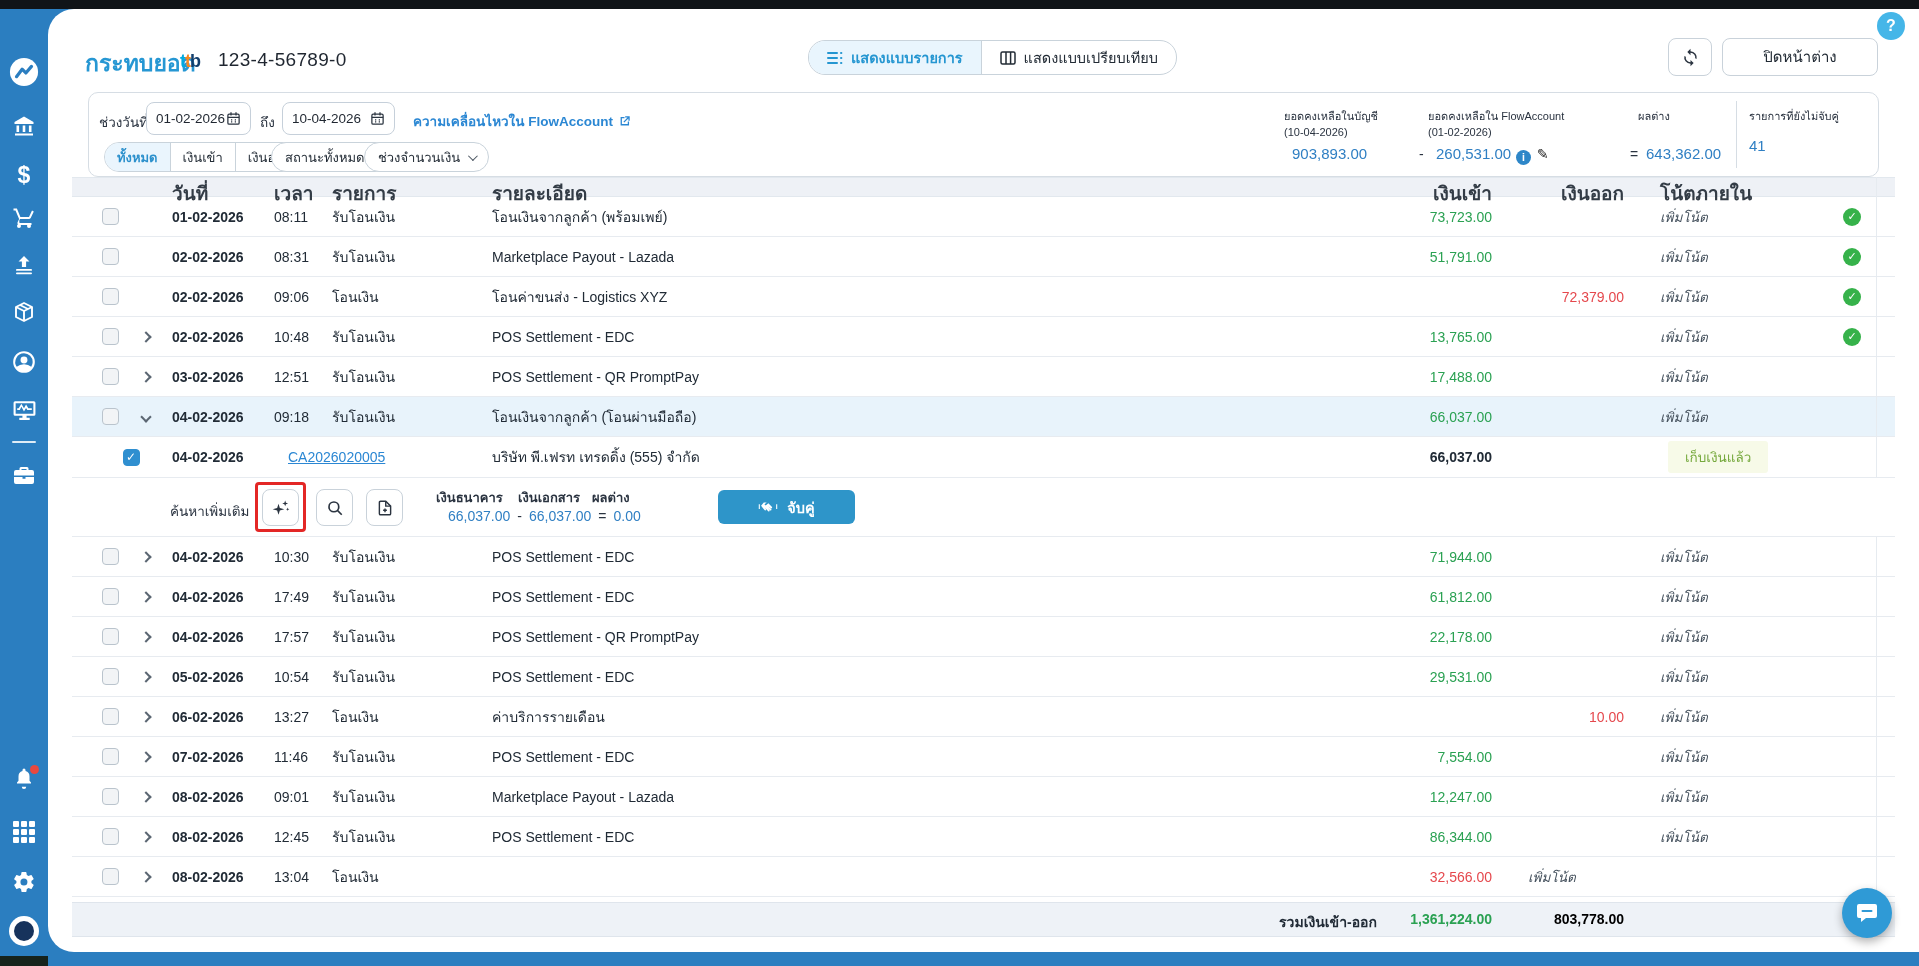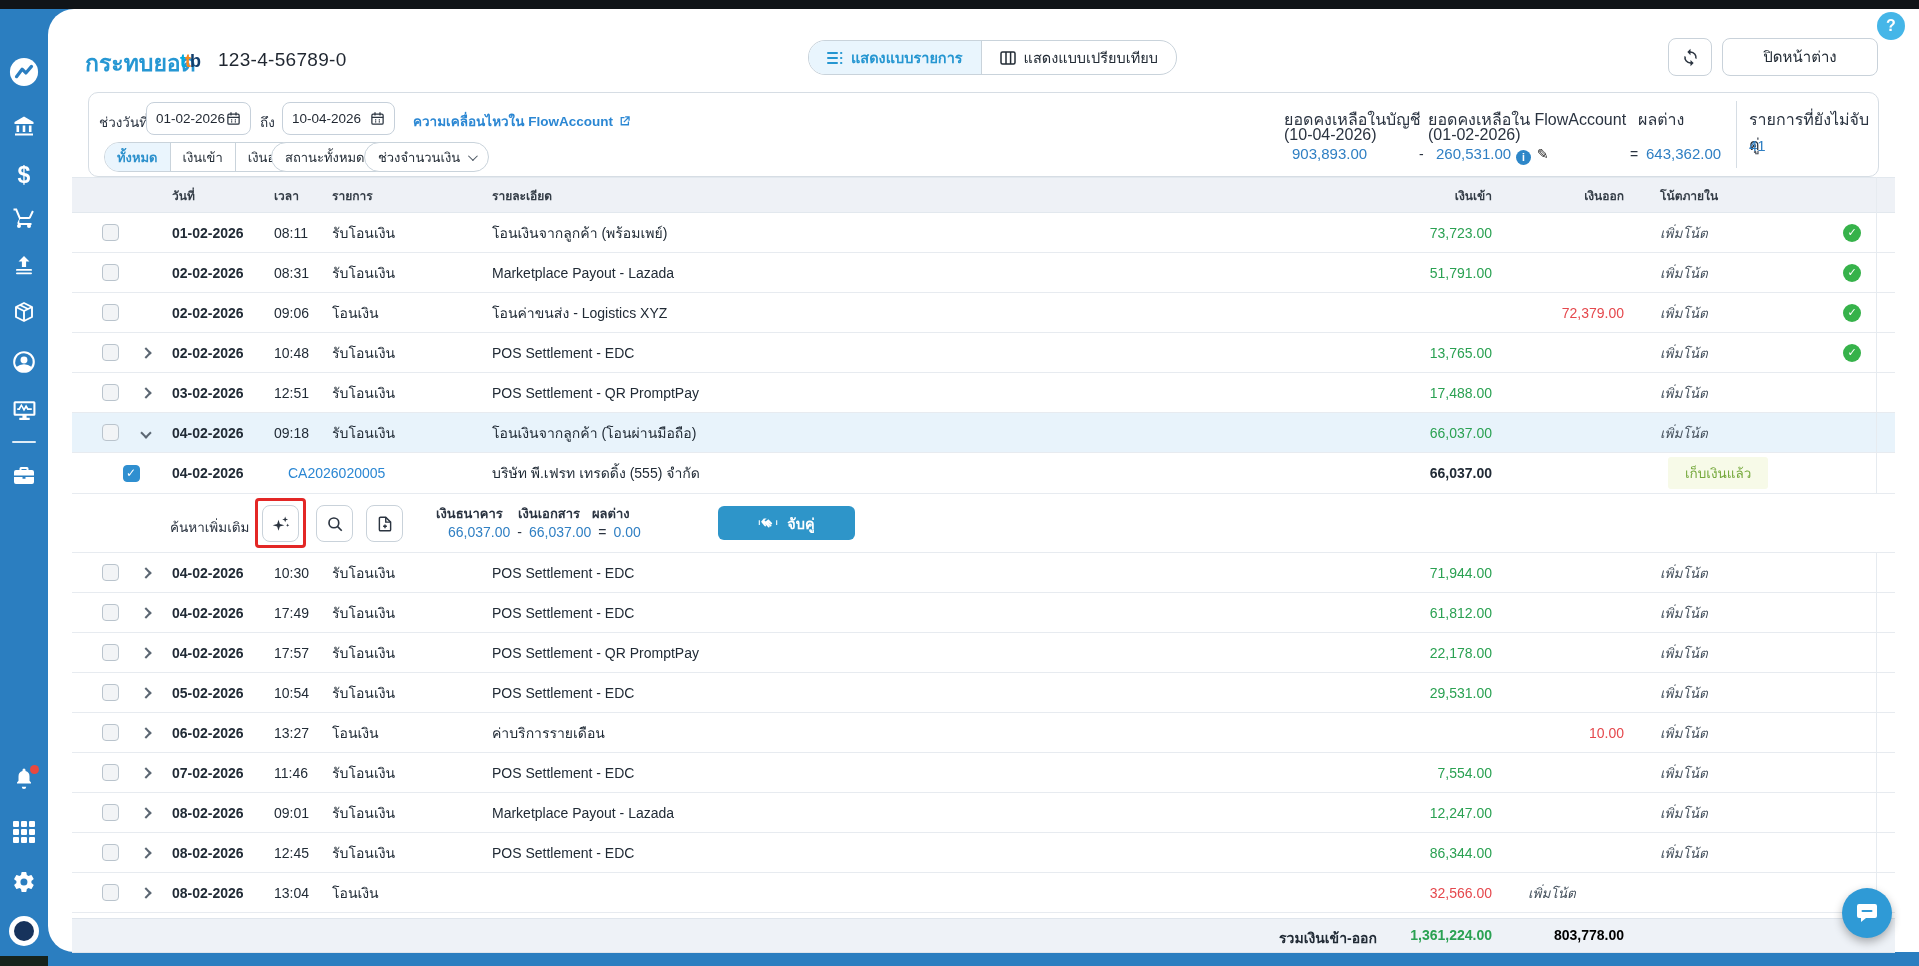--- a/index.html
+++ b/index.html
@@ -53,33 +53,33 @@
 
   .seg-tabs { position:absolute; left:15px; top:49px; height:30px; display:flex; border:1px solid #c9d3db; border-radius:15px; overflow:hidden; background:#fff;}
   .seg { padding:0 12px; display:flex; align-items:center; font-size:13px; color:#222b35; cursor:pointer;}
   .seg.active { background:#eaf5fd; color:#2b90cc; font-weight:600;}
   .seg + .seg { border-left:1px solid #c9d3db; }
   .pill-dd { position:absolute; top:49px; height:30px; border:1px solid #c9d3db; border-radius:15px; display:flex; align-items:center; gap:8px; padding:0 13px; font-size:13px; color:#222b35; background:#fff; cursor:pointer;}
   .dd-status { left:182px; } .dd-amount { left:275px; }
   .chev-dn { width:7px; height:7px; border-right:1.6px solid #4a5560; border-bottom:1.6px solid #4a5560; transform:rotate(45deg) translateY(-2px);}
 
   
-  .s-abs { position:absolute; font-size:16px; color:#2a3340; }
+  .s-abs { position:absolute; font-size:11px; color:#2a3340; }
   .s-val { font-size:15px; color:#2f7fc3; font-weight:500; }
   .s-op { font-size:14px; color:#2a3340; }
   .sum-divider { position:absolute; left:1647px; top:8px; bottom:8px; width:1px; background:#d6dde4; }
   .info-i { display:inline-flex; width:15px; height:15px; border-radius:50%; background:#2d86c8; color:#fff; font-size:10.5px; font-weight:bold;
     align-items:center; justify-content:center; vertical-align:-2px; margin-left:5px; font-style:normal; cursor:pointer;}
   .pencil { font-size:14px; color:#222; margin-left:6px; cursor:pointer; font-style:normal;}
 
   
   .content { position:absolute; left:24px; right:24px; top:168px; bottom:6px; }
   .scroll-line { position:absolute; right:18px; top:0; height:735px; width:1px; background:#e6ebf0;}
   .grid-row { display:grid; grid-template-columns:76px 24px 102px 58px 136px 1fr 190px 132px 211px 60px; align-items:center; }
-  .thead { height:36px; background:#eef1f6; border-top:1px solid #e2e8ee; border-bottom:1px solid #e2e8ee; font-size:12px; font-weight:600; color:#333c46;}
+  .thead { height:20px; background:#eef1f6; border-top:1px solid #e2e8ee; border-bottom:1px solid #e2e8ee; font-size:19px; font-weight:600; color:#333c46;}
   .trow { height:40px; border-bottom:1px solid #e7ebf0; font-size:14px; color:#212b36; background:#fff;}
   .trow.is-expanded { background:#e8f3fb; }
   .c { display:flex; align-items:center; min-width:0; }
   .c.right { justify-content:flex-end; }
   .c-note { padding-left:36px; }
   .c-check { padding-left:8px; }
   .cb { width:17px; height:17px; border:1.5px solid #bac4cd; border-radius:4px; background:#f2f4f6; cursor:pointer;}
   .cb.checked { background:#2f8fd0; border-color:#2f8fd0; display:flex; align-items:center; justify-content:center; color:#fff; font-size:12px; transform:translateX(21px);}
   .c-cb { justify-content:center; }
   .chev { width:8px; height:8px; border-right:2px solid #5b6672; border-bottom:2px solid #5b6672; cursor:pointer; margin-left:-6px;}
@@ -87,21 +87,21 @@
   .chev.ch-down  { transform:rotate(45deg); }
   .chev.ch-none  { visibility:hidden; }
   .b-date { font-weight:600; }
   .amt-in { color:#2aa152; font-weight:500; }
   .amt-out { color:#e5484d; font-weight:500; }
   .note-act { font-style:italic; color:#46525e; font-size:13.5px; cursor:pointer;}
   .match-ic { width:18px; height:18px; border-radius:50%; background:#36b24a; color:#fff; font-size:11px; font-weight:bold; display:flex; align-items:center; justify-content:center;}
 
   
   .drow-sub { height:41px; border-bottom:1px solid #e7ebf0; font-size:14px; color:#212b36; background:#fff;}
-  .doc-no { grid-column:4 / 6; padding-left:14px; color:#2b87d3; font-weight:500; cursor:pointer;}
+  .doc-no { grid-column:4 / 6; padding-left:14px; color:#2b87d3; font-weight:500; cursor:pointer;text-decoration:underline;}
   .badge { margin-left:44px; background:#f7fae8; color:#76a93d; font-size:13.5px; padding:5px 17px; border-radius:3px; white-space:nowrap;}
   .drow-search { position:relative; height:59px; border-bottom:1px solid #e7ebf0; background:#fff; }
   .sr-label { position:absolute; left:98px; top:22px; font-size:13.5px; color:#2a3340;}
   .sq-btn { position:absolute; top:11px; width:37px; height:37px; border:1px solid #c9d2da; border-radius:8px; background:#fff; display:flex; align-items:center; justify-content:center; cursor:pointer;}
   .btn-sparkle { left:190px; } .btn-search { left:244px; } .btn-doc { left:294px; }
   .red-annot { position:absolute; left:183px; top:4px; width:51px; height:50px; border:3px solid #e32726; border-radius:4px; pointer-events:none;}
   .mini-lbl { position:absolute; top:9px; font-size:13px; font-weight:600; color:#2a3340;}
   .ml-bank { left:364px; } .ml-doc { left:446px; } .ml-diff { left:520px; }
   .mini-vals { position:absolute; left:376px; top:30px; display:flex; gap:7px; font-size:14px; align-items:center;}
   .mv-blue { color:#2f7fc3; font-weight:500;}

